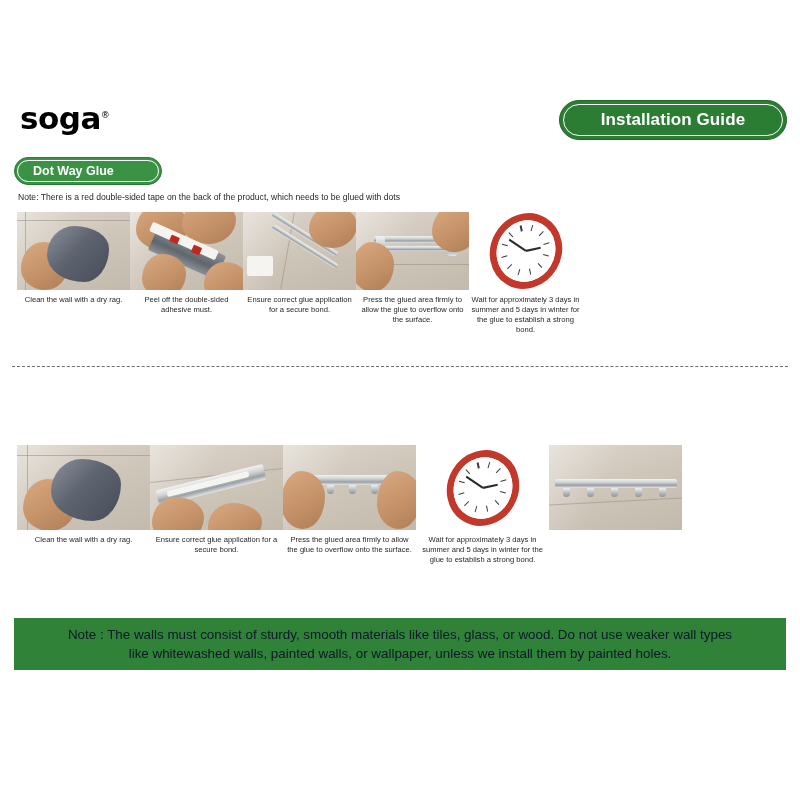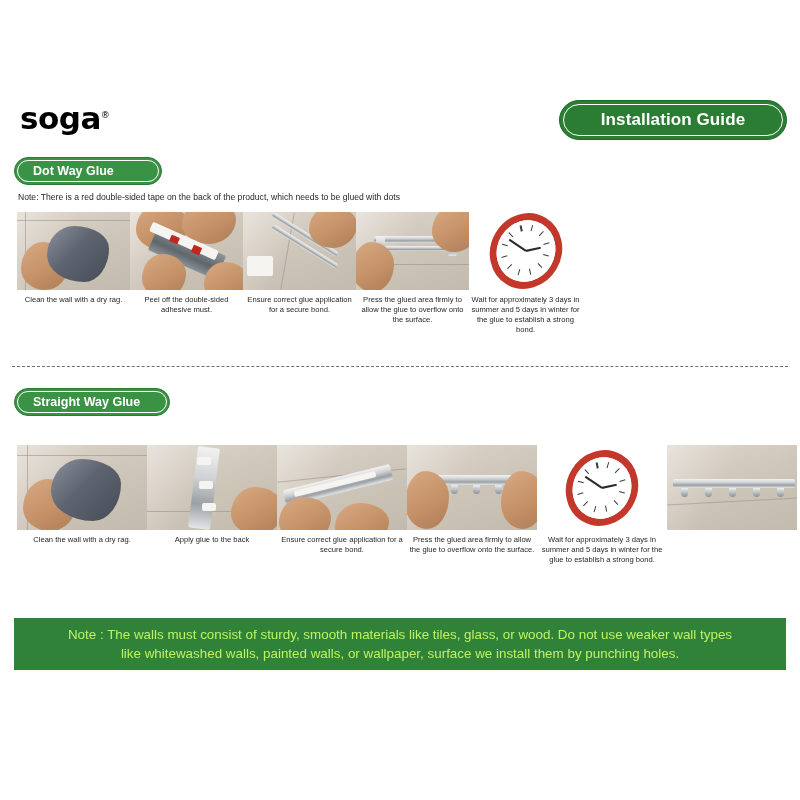--- a/index.html
+++ b/index.html
@@ -241,21 +241,21 @@
     width: 772px; height: 52px;
     background: #2f8238;
     box-sizing: border-box;
     display: flex;
     flex-direction: column;
     align-items: center;
     justify-content: center;
     padding: 0 10px;
   }
   .note-box .line {
-    color: #bef264;
+    color: #0f172a;
     font-size: 13.4px;
     line-height: 19px;
     text-align: center;
     white-space: nowrap;
   }
 </style>
 </head>
 <body>
 
 <div class="page">
@@ -357,51 +357,35 @@
         </div>
       </div>
       <div class="caption">Wait for approximately 3 days in summer and 5 days in winter for the glue to establish a strong bond.</div>
     </div>
 
 
   </div>
 
   <div class="divider"></div>
 
-  <div class="pill" id="pill-straight">
-    <div class="inner-ring"></div>
-    <span>Straight Way Glue</span>
-  </div>
 
 
   <div class="steps-row" id="row-straight">
 
     <div class="step">
       <div class="thumb">
         <div class="tile-wall"></div>
         <div class="grout" style="left:0;top:10px;width:100%;height:1.4px;"></div>
         <div class="grout" style="left:10px;top:0;width:1.4px;height:100%;"></div>
         <div class="hand" style="left:6px;top:34px;width:54px;height:52px;"></div>
         <div class="rag" style="left:34px;top:14px;width:70px;height:62px;"></div>
       </div>
       <div class="caption">Clean the wall with a dry rag.</div>
     </div>
 
-    <div class="step">
-      <div class="thumb">
-        <div class="tile-wall"></div>
-        <div class="grout" style="left:0;top:66px;width:100%;height:1.4px;"></div>
-        <div class="bar" style="left:46px;top:2px;width:22px;height:82px;transform:rotate(7deg);"></div>
-        <div class="whitefilm" style="left:50px;top:12px;width:14px;height:8px;"></div>
-        <div class="whitefilm" style="left:52px;top:36px;width:14px;height:8px;"></div>
-        <div class="whitefilm" style="left:55px;top:58px;width:14px;height:8px;"></div>
-        <div class="hand" style="left:84px;top:42px;width:52px;height:48px;"></div>
-      </div>
-      <div class="caption">Apply glue to the back</div>
-    </div>
 
     <div class="step">
       <div class="thumb">
         <div class="tile-wall"></div>
         <div class="grout" style="left:0;top:30px;width:100%;height:1.4px;transform:rotate(-6deg);"></div>
         <div class="bar" style="left:6px;top:32px;width:110px;height:16px;transform:rotate(-14deg);"></div>
         <div class="whitefilm" style="left:16px;top:36px;width:84px;height:6px;transform:rotate(-14deg);"></div>
         <div class="hand" style="left:2px;top:52px;width:52px;height:46px;"></div>
         <div class="hand" style="left:58px;top:58px;width:54px;height:42px;"></div>
       </div>
@@ -460,16 +444,16 @@
         <div class="hook" style="left:86px;top:43px;width:7px;height:9px;border-radius:0 0 4px 4px;"></div>
         <div class="hook" style="left:110px;top:43px;width:7px;height:9px;border-radius:0 0 4px 4px;"></div>
       </div>
       <div class="caption"></div>
     </div>
 
   </div>
 
   <div class="note-box">
     <div class="line">Note : The walls must consist of sturdy, smooth materials like tiles, glass, or wood. Do not use weaker wall types</div>
-    <div class="line">like whitewashed walls, painted walls, or wallpaper, surface we install them by punching holes.</div>
+    <div class="line">like whitewashed walls, painted walls, or wallpaper, unless we install them by painted holes.</div>
   </div>
 
 </div>
 
 </body></html>

